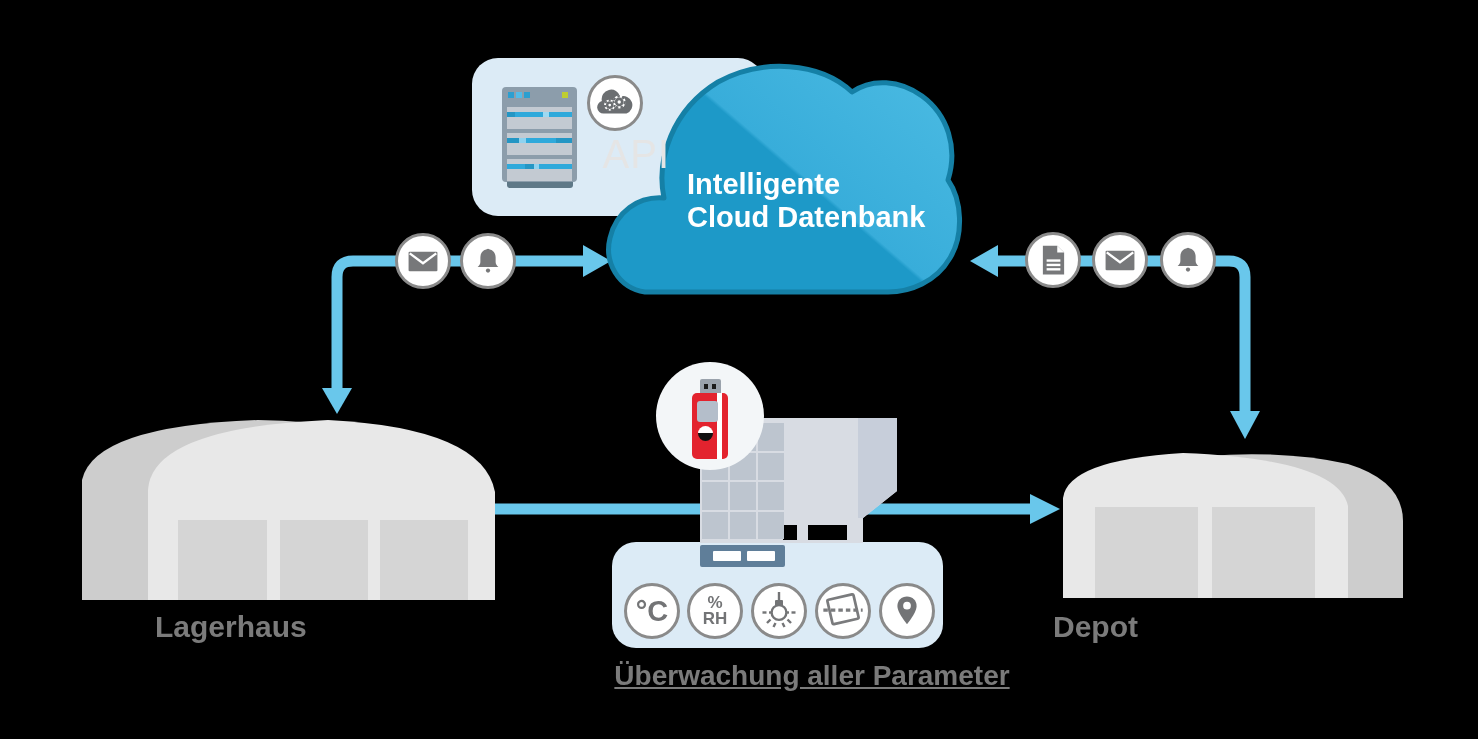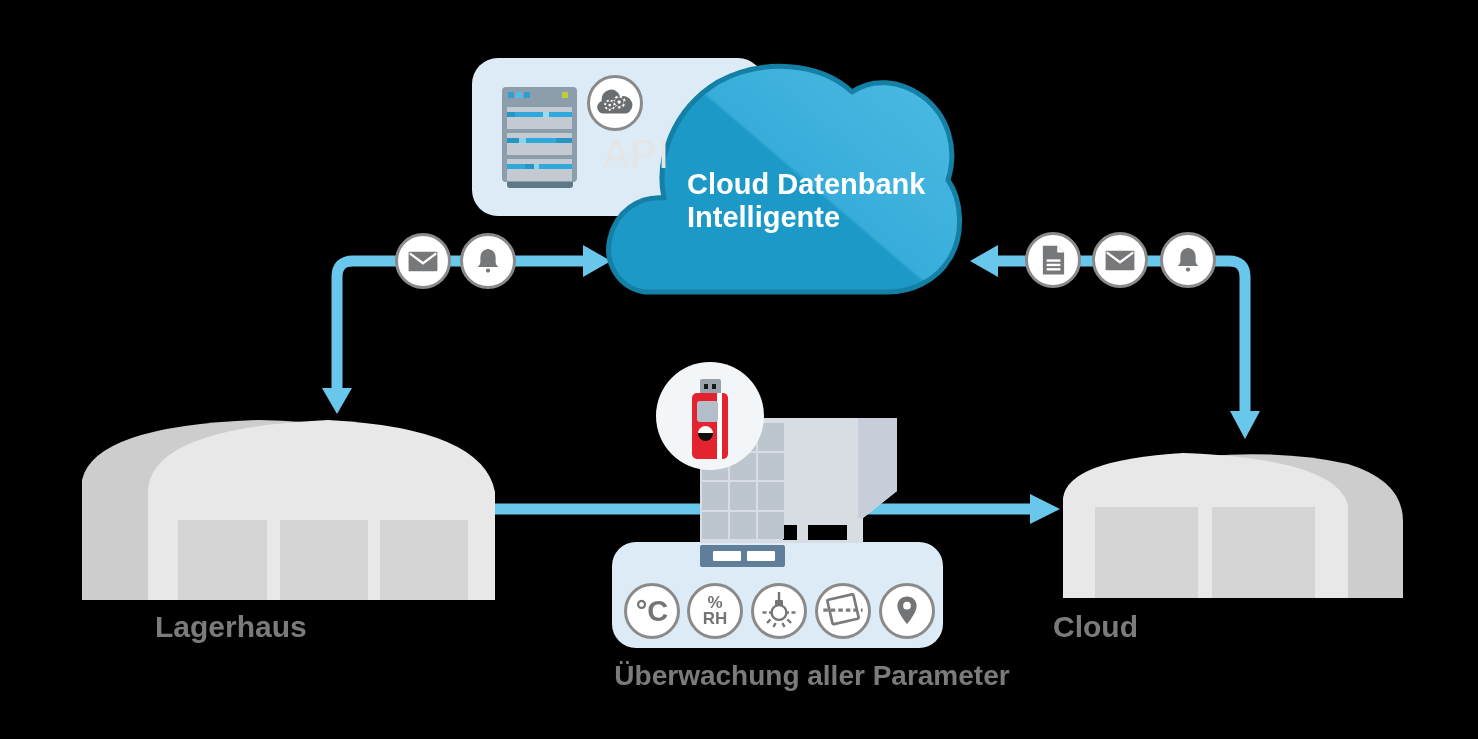--- a/index.html
+++ b/index.html
@@ -8,21 +8,21 @@
   .abs{position:absolute;}
   
   .panel{background:#DCEBF6;border-radius:26px;}
   
   .icircle{width:56px;height:56px;border-radius:50%;background:#fff;border:3px solid #8A8A8A;
            box-sizing:border-box;display:flex;align-items:center;justify-content:center;}
   .sensor-circle{width:56px;height:56px;border-radius:50%;background:#fff;border:3px solid #8A8A8A;
            box-sizing:border-box;display:flex;align-items:center;justify-content:center;flex-direction:column;}
   
   .label{color:#7B7B7B;font-weight:bold;font-size:30px;text-align:left;}
-  .caption{color:#7B7B7B;font-weight:bold;font-size:28px;text-align:center;}
+  .caption{color:#7B7B7B;font-weight:bold;font-size:28px;text-align:center;text-decoration:underline;}
   .cloud-title{color:#fff;font-weight:bold;font-size:29px;line-height:33px;white-space:nowrap;}
   .api-label{color:#e5e5e5;font-size:40px;letter-spacing:1px;text-align:right;}
   .temp-glyph{color:#737476;font-weight:bold;font-size:29px;line-height:29px;}
   .hum-glyph{color:#737476;font-weight:bold;font-size:17px;line-height:16px;text-align:center;}
   
   .server-body{left:502px;top:87px;width:75px;height:95px;background:#8C9DAB;border-radius:4px;}
   .server-base{left:507px;top:182px;width:66px;height:6px;background:#5E7887;border-radius:0 0 3px 3px;}
   .drawer{position:absolute;left:5px;width:65px;height:22px;background:#C3CAD2;}
   .dbar{position:absolute;left:0;top:5px;width:65px;height:5px;}
   .led{position:absolute;top:5px;width:6px;height:6px;}
@@ -99,22 +99,22 @@
          C 616,212 638,196 664,198
          C 656,160 672,110 718,82
          C 762,58 820,62 852,92
          C 872,78 900,80 922,96
          C 948,115 958,148 948,180
          C 962,200 964,235 950,258
          C 936,282 910,292 888,292
          Z"></path>
   </svg>
   <div class="abs cloud-title" style="left:687px;top:168px;">
+    <div>Intelligente</div>
     <div>Cloud Datenbank</div>
-    <div>Intelligente</div>
   </div>
 
   <div class="abs server-body">
     <span class="led" style="left:6px;background:#2C9FD0;"></span>
     <span class="led" style="left:14px;background:#53BCE8;"></span>
     <span class="led" style="left:22px;background:#2C9FD0;"></span>
     <span class="led" style="left:60px;background:#BFCE30;"></span>
     <div class="drawer" style="top:20px;">
       <div class="dbar" style="background:linear-gradient(90deg,#2496C4 0 12%,#2FA9DB 12% 55%,#9ED9F2 55% 64%,#2FA9DB 64% 100%);"></div>
     </div>
@@ -251,16 +251,16 @@
     </svg>
   </div>
   <div class="abs sensor-circle" style="left:879px;top:583px;">
     <svg width="26" height="32" viewBox="0 0 24 30">
       <path fill="#737476" d="M12,1.5 C6.8,1.5 3,5.4 3,10.3 c0,6.3 9,17 9,17 s9,-10.7 9,-17 C21,5.4 17.2,1.5 12,1.5 Z"></path>
       <circle cx="12" cy="10" r="3.6" fill="#fff"></circle>
     </svg>
   </div>
 
   <div class="abs label" style="left:155px;top:610px;width:300px;">Lagerhaus</div>
-  <div class="abs label" style="left:1053px;top:610px;width:300px;">Cloud</div>
+  <div class="abs label" style="left:1053px;top:610px;width:300px;">Depot</div>
   <div class="abs caption" style="left:612px;top:660px;width:400px;">Überwachung aller Parameter</div>
 
 </div>
 
 </body></html>

